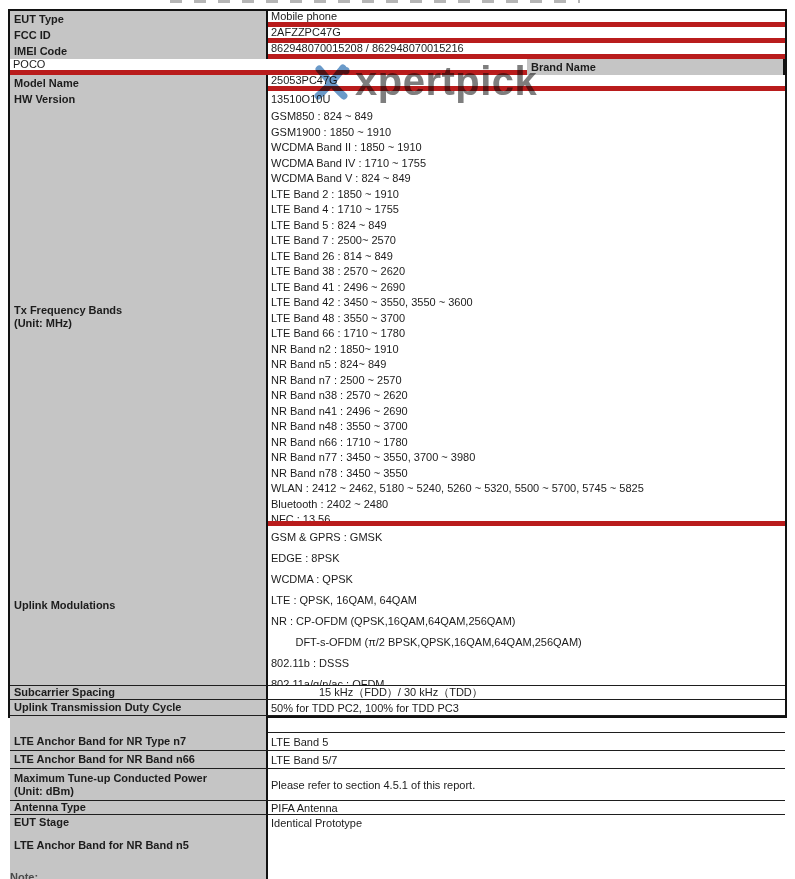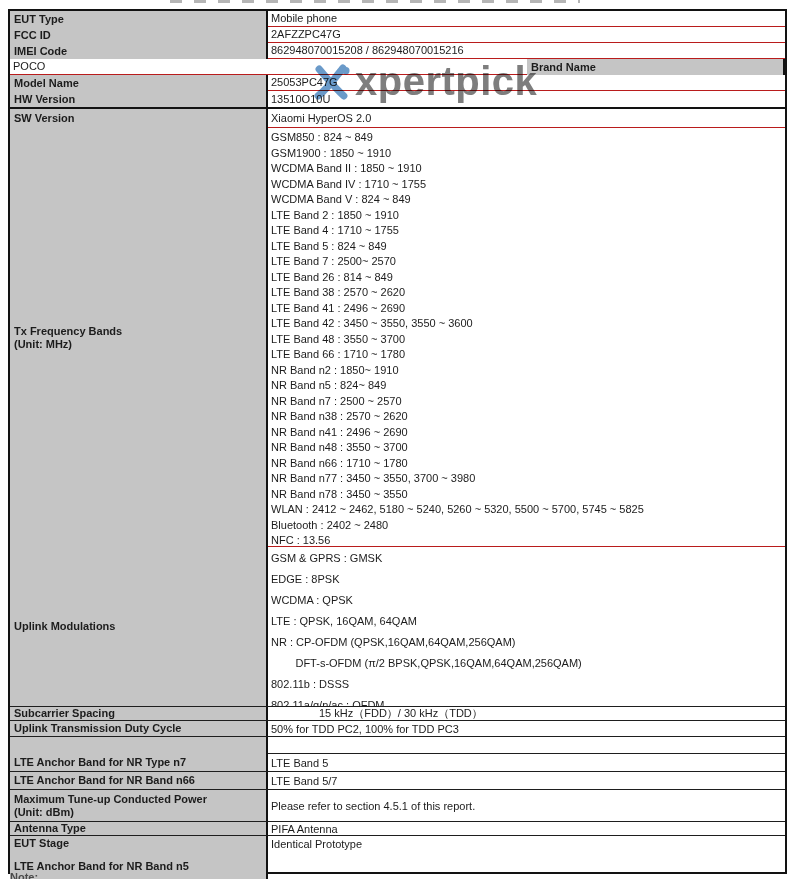--- a/index.html
+++ b/index.html
@@ -16,21 +16,21 @@
   
   .clip-strip {
     position: absolute; left: 170px; top: 0; width: 410px; height: 3px;
     background: repeating-linear-gradient(90deg,
       rgba(70,70,70,.40) 0 12px, rgba(70,70,70,0) 12px 24px);
     filter: blur(0.6px);
   }
 
   .spec-table {
     position: absolute; left: 8px; top: 9px;
-    width: 779px; height: 865px;
+    width: 779px; height: 709px;
     border: 2.5px solid #121212;
     display: flex; flex-direction: column;
     background: #fff;
   }
   .row { display: flex; flex: 0 0 auto; }
   .cell { overflow: hidden; }
   .lab {
     width: 258px; flex: 0 0 258px;
     background: #c5c5c5;
     border-right: 2px solid #121212;
@@ -38,21 +38,21 @@
     padding-left: 4px;
     display: flex; flex-direction: column; justify-content: center;
     white-space: pre-wrap; line-height: 13px;
   }
   .val {
     flex: 1 1 auto; font-size: 11px;
     padding-left: 3px;
     display: flex; flex-direction: column; justify-content: center;
     white-space: pre-wrap;
   }
-  .vline { border-bottom: 1px solid #b91c1c; }          
+  .vline { border-bottom: 5px solid #b91c1c; }          
   .row-b { border-bottom: 1.5px solid #1e1e1e; }        
 
   .row-top { height: 16px; } .row-top .val { line-height: 15px; }
   .row-sw  { height: 21px; border-top: 2px solid #121212; }
   .row-tx  { height: 419px; }
   .row-tx .val { line-height: 15.5px; justify-content: flex-start; padding-top: 2px; }
   .row-up  { height: 159px; }
   .row-up .val { line-height: 21px; justify-content: flex-start; padding-top: 1px; }
   .row-m1 { height: 15px; gap: 48px; } .row-m2 { height: 16px; }
   .row-m3 { height: 17px; flex-direction: column; } .row-m4, .row-m5, .row-m6 { height: 18px; }
@@ -105,24 +105,20 @@
     </div>
     <div class="row row-top">
       <div class="cell lab">Model Name</div>
       <div class="cell val vline">25053PC47G</div>
     </div>
     <div class="row row-top">
       <div class="cell lab">HW Version</div>
       <div class="cell val">13510O10U</div>
     </div>
 
-    <div class="row row-sw">
-      <div class="cell lab">SW Version</div>
-      <div class="cell val vline">Xiaomi HyperOS 2.0</div>
-    </div>
 
     <div class="row row-tx">
       <div class="cell lab">Tx Frequency Bands
 (Unit: MHz)</div>
       <div class="cell val vline">GSM850 : 824 ~ 849
 GSM1900 : 1850 ~ 1910
 WCDMA Band II : 1850 ~ 1910
 WCDMA Band IV : 1710 ~ 1755
 WCDMA Band V : 824 ~ 849
 LTE Band 2 : 1850 ~ 1910

